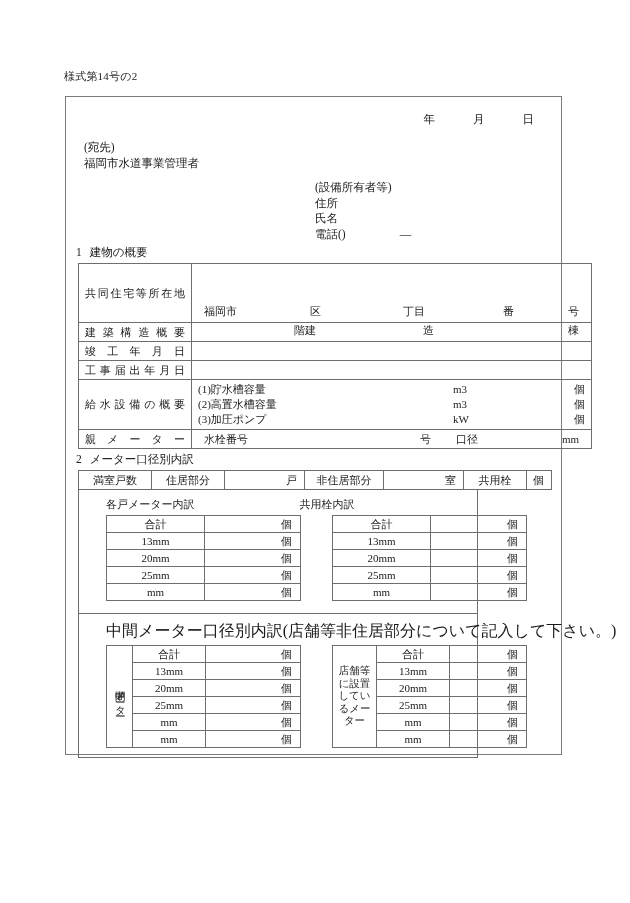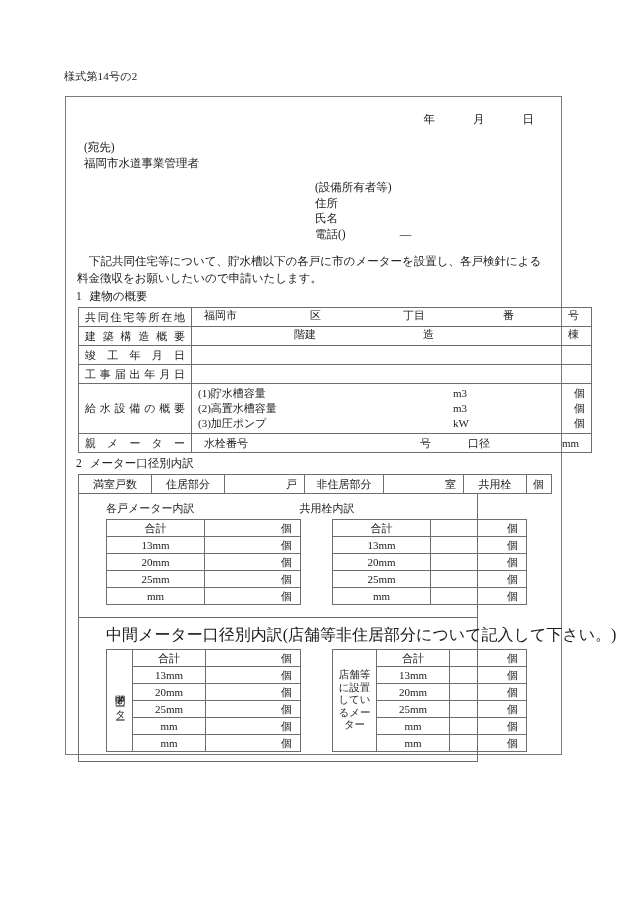--- a/index.html
+++ b/index.html
@@ -118,21 +118,21 @@
   .t1 td { height: 18px; }
   .t1 .lbl {
     width: 100px;
     text-align: justify;
     text-align-last: justify;
     padding: 0 6px;
     white-space: nowrap;
   }
   .t1 .val { padding: 0 6px; position: relative; }
 
-  .row-loc { position: relative; height: 18px; }
+  .row-loc { position: relative; height: 18px; margin-top: 40px; }
   .row-loc i { font-style: normal; position: absolute; top: 0; }
   .loc-city { left: 6px; }
   .loc-ku   { left: 112px; }
   .loc-chome{ left: 205px; }
   .loc-ban  { left: 305px; }
   .loc-gou  { right: 6px; }
 
   .row-struct { position: relative; height: 18px; }
   .row-struct i { font-style: normal; position: absolute; top: 0; }
   .st-kai { left: 96px; }
@@ -147,21 +147,21 @@
     white-space: nowrap;
   }
   .eq-line .name { position: absolute; left: 0; top: 0; }
   .eq-line .unit { position: absolute; left: 255px; top: 0; }
   .eq-line .ko   { position: absolute; right: 0; top: 0; }
 
   .row-parent { position: relative; height: 18px; line-height: 18px; }
   .row-parent i { font-style: normal; position: absolute; top: 0; }
   .pm-suisen { left: 6px; }
   .pm-gou    { left: 222px; }
-  .pm-kokei  { left: 270px; text-align: right; }
+  .pm-kokei  { left: 258px; text-align: right; }
   .pm-mm     { right: 6px; }
 
   
   .t2head {
     width: 474px;
     margin: 3px 0 0 3px;
   }
   .t2head td { height: 18px; text-align: center; }
   .t2head .u { text-align: right; padding-right: 7px; }
 
@@ -248,21 +248,20 @@
       <div>福岡市水道事業管理者</div>
     </div>
 
     <div class="owner-block">
       <div>(設備所有者等)</div>
       <div>住所</div>
       <div>氏名</div>
       <div class="tel-line"><span class="tel-paren">電話(</span><span>)</span><span class="tel-dash">—</span></div>
     </div>
 
-    <div class="body-para">下記共同住宅等について、貯水槽以下の各戸に市のメーターを設置し、各戸検針による料金徴収をお願いしたいので申請いたします。</div>
 
     <div class="section-head">
       <span class="num">1</span><span>建物の概要</span>
     </div>
 
     <table class="t1">
       <tbody>
         <tr>
           <td class="lbl">共同住宅等所在地</td>
           <td class="val">

